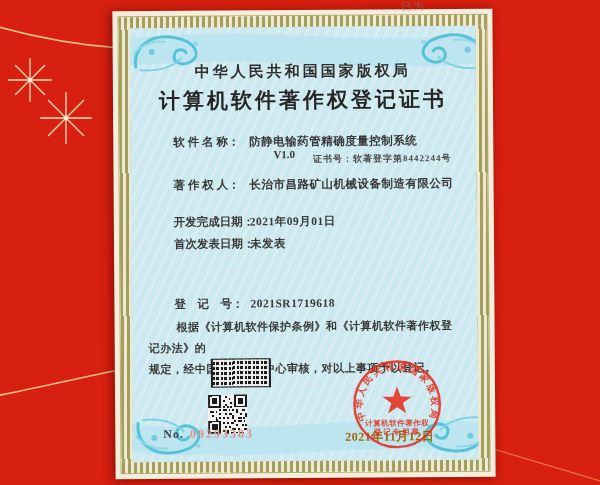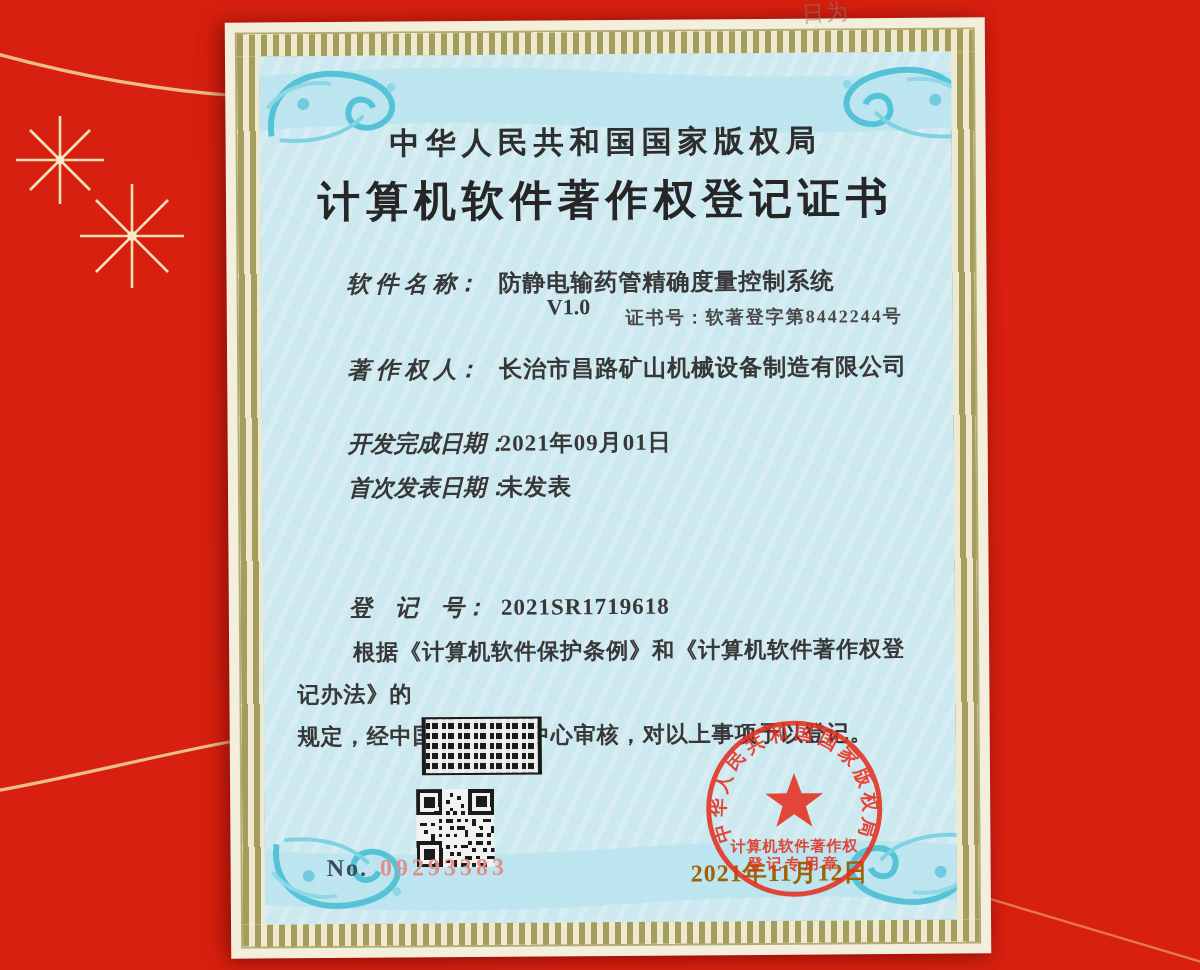--- a/index.html
+++ b/index.html
@@ -44,21 +44,21 @@
   }
   .title{
     position:absolute;left:0;right:0;top:76px;text-align:center;
     font-size:21px;font-weight:bold;color:#262626;letter-spacing:3px;z-index:3;
   }
   .certno{
     position:absolute;right:42px;top:106px;z-index:3;
     font-size:9px;font-weight:bold;color:#4a4a4a;letter-spacing:1px;margin-top:37px;
   }
   .row{position:absolute;left:60px;z-index:3;font-size:11.5px;font-weight:bold;color:#383838;white-space:nowrap;}
-  .row .lbl{display:inline-block;width:76px;font-style:italic;}
+  .row .lbl{display:inline-block;width:76px;}
   .row .val{letter-spacing:.5px;}
   .version-line{position:absolute;left:136px;z-index:3;font-size:11px;font-weight:bold;color:#383838;margin-left:24px;}
   .statement{position:absolute;left:34px;top:306px;width:314px;z-index:3;
     font-size:11px;font-weight:bold;color:#383838;line-height:21px;letter-spacing:.5px;}
   .statement .indent{text-indent:28px;}
   
   .barcode{
     position:absolute;left:96px;top:348px;width:56px;height:27px;z-index:3;
     background:
       repeating-linear-gradient(0deg, rgba(242,242,242,.95) 0 2px, rgba(0,0,0,0) 2px 5px),

